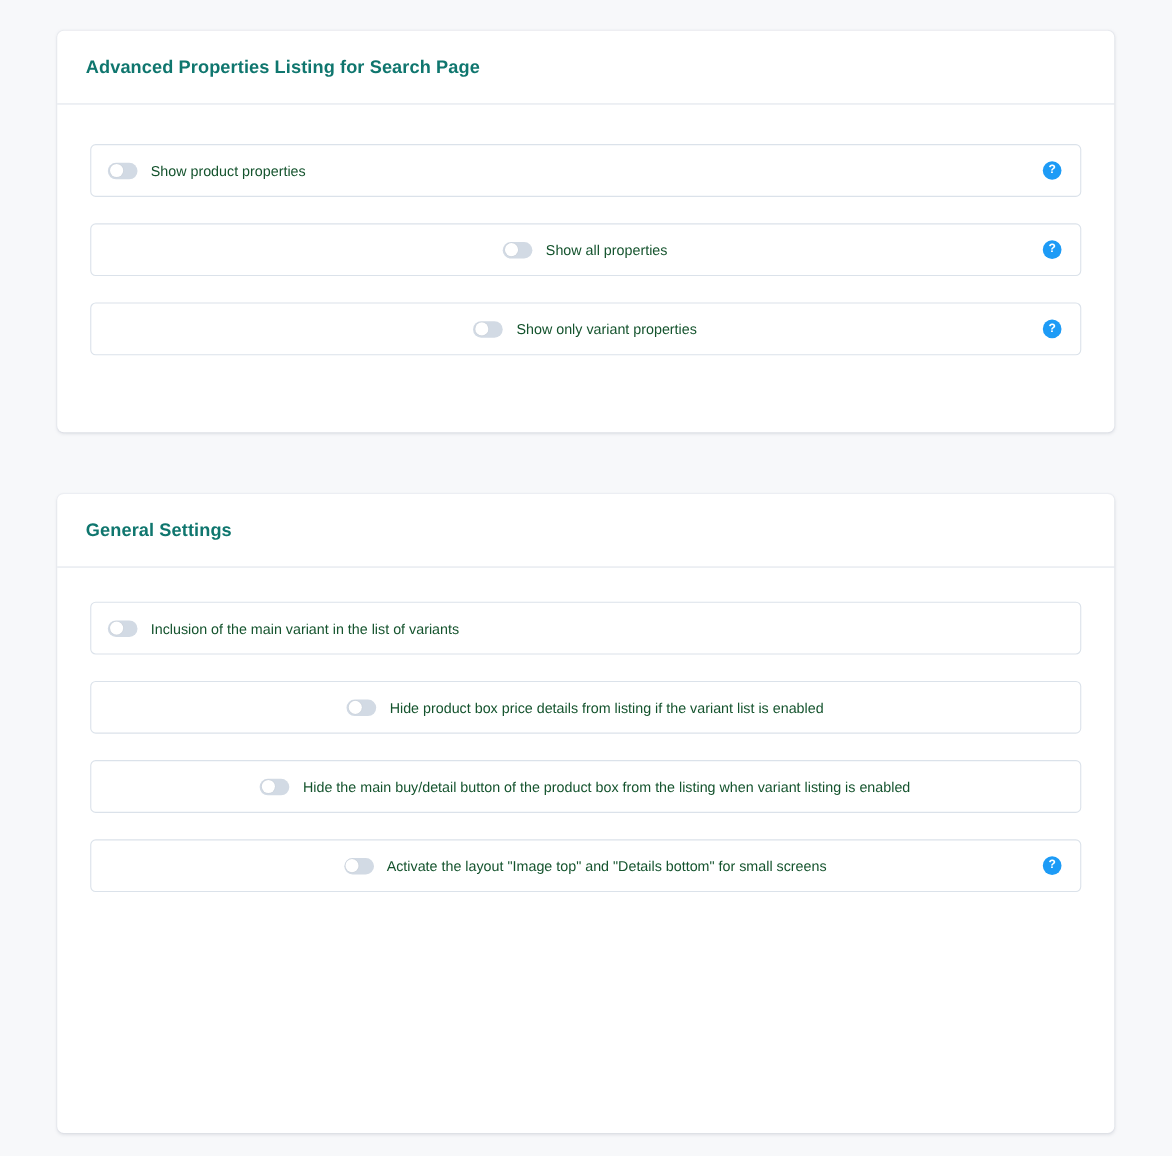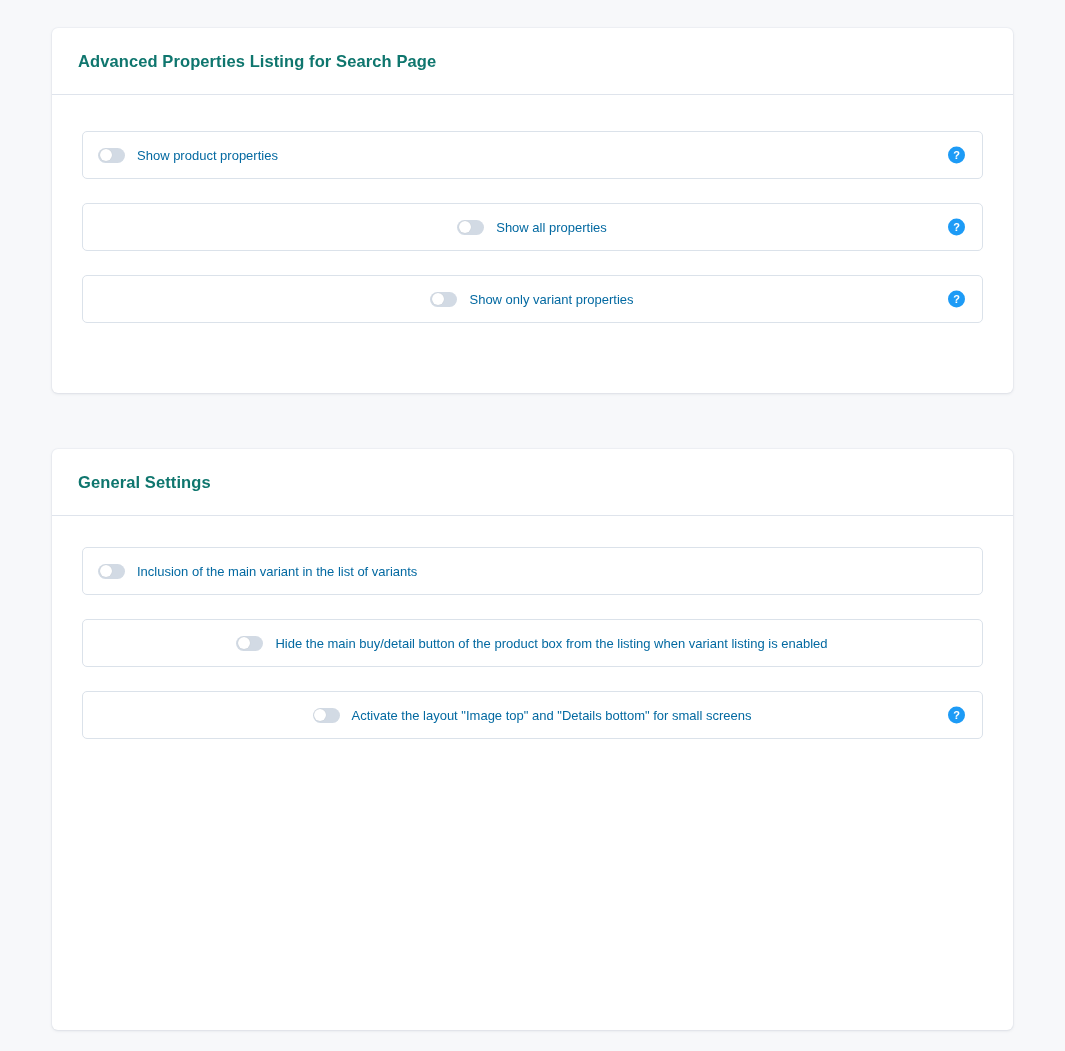--- a/index.html
+++ b/index.html
@@ -97,21 +97,21 @@
   .toggle.on {
     background: #1d9bf6;
   }
   .toggle.on .knob {
     left: 13.5px;
   }
 
   .switch-label {
     margin-left: 12px;
     font-size: 13px;
-    color: #0369a1;
+    color: #14532d;
     line-height: 1;
     white-space: nowrap;
   }
 
   .help-icon {
     position: absolute;
     right: 17px;
     top: 50%;
     transform: translateY(-50%);
     width: 17px;
@@ -171,20 +171,26 @@
     </div>
     <div class="card-body gs">
 
       <div class="switch-row">
         <div class="toggle">
           <div class="knob"></div>
         </div>
         <div class="switch-label">Inclusion of the main variant in the list of variants</div>
       </div>
 
+      <div class="switch-row">
+        <div class="toggle">
+          <div class="knob"></div>
+        </div>
+        <div class="switch-label">Hide product box price details from listing if the variant list is enabled</div>
+      </div>
 
       <div class="switch-row">
         <div class="toggle">
           <div class="knob"></div>
         </div>
         <div class="switch-label">Hide the main buy/detail button of the product box from the listing when variant listing is enabled</div>
       </div>
 
 
 

